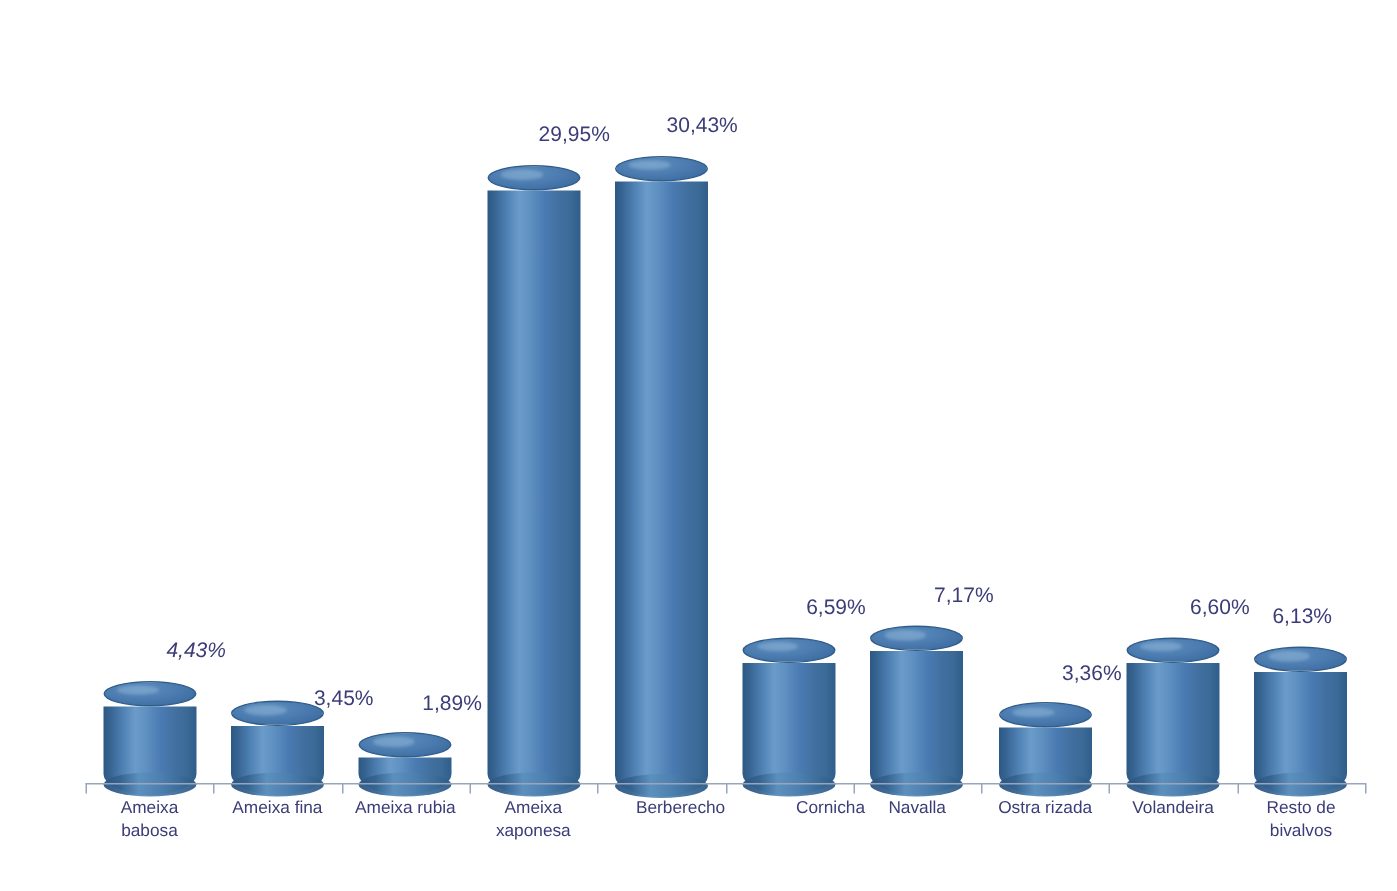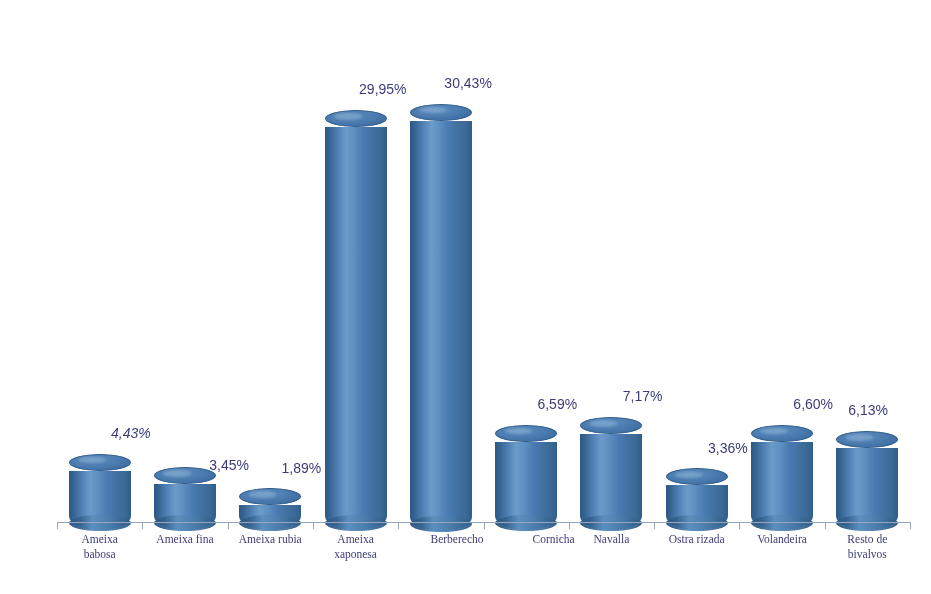--- a/index.html
+++ b/index.html
@@ -130,21 +130,21 @@
   }
 
   
   .cat-label {
     position: absolute;
     top: 532px;
     text-align: center;
     color: #3b3c78;
     font-size: 11.5px;
     line-height: 15px;
-    font-family: Liberation Serif, serif;
+    font-family: Liberation Sans, sans-serif;
   }
   .cat-label span { display: block; }
 </style>
 </head>
 <body>
 
 <div id="chart-root">
 
   <div class="plot-area">
     <div id="bars-layer">

